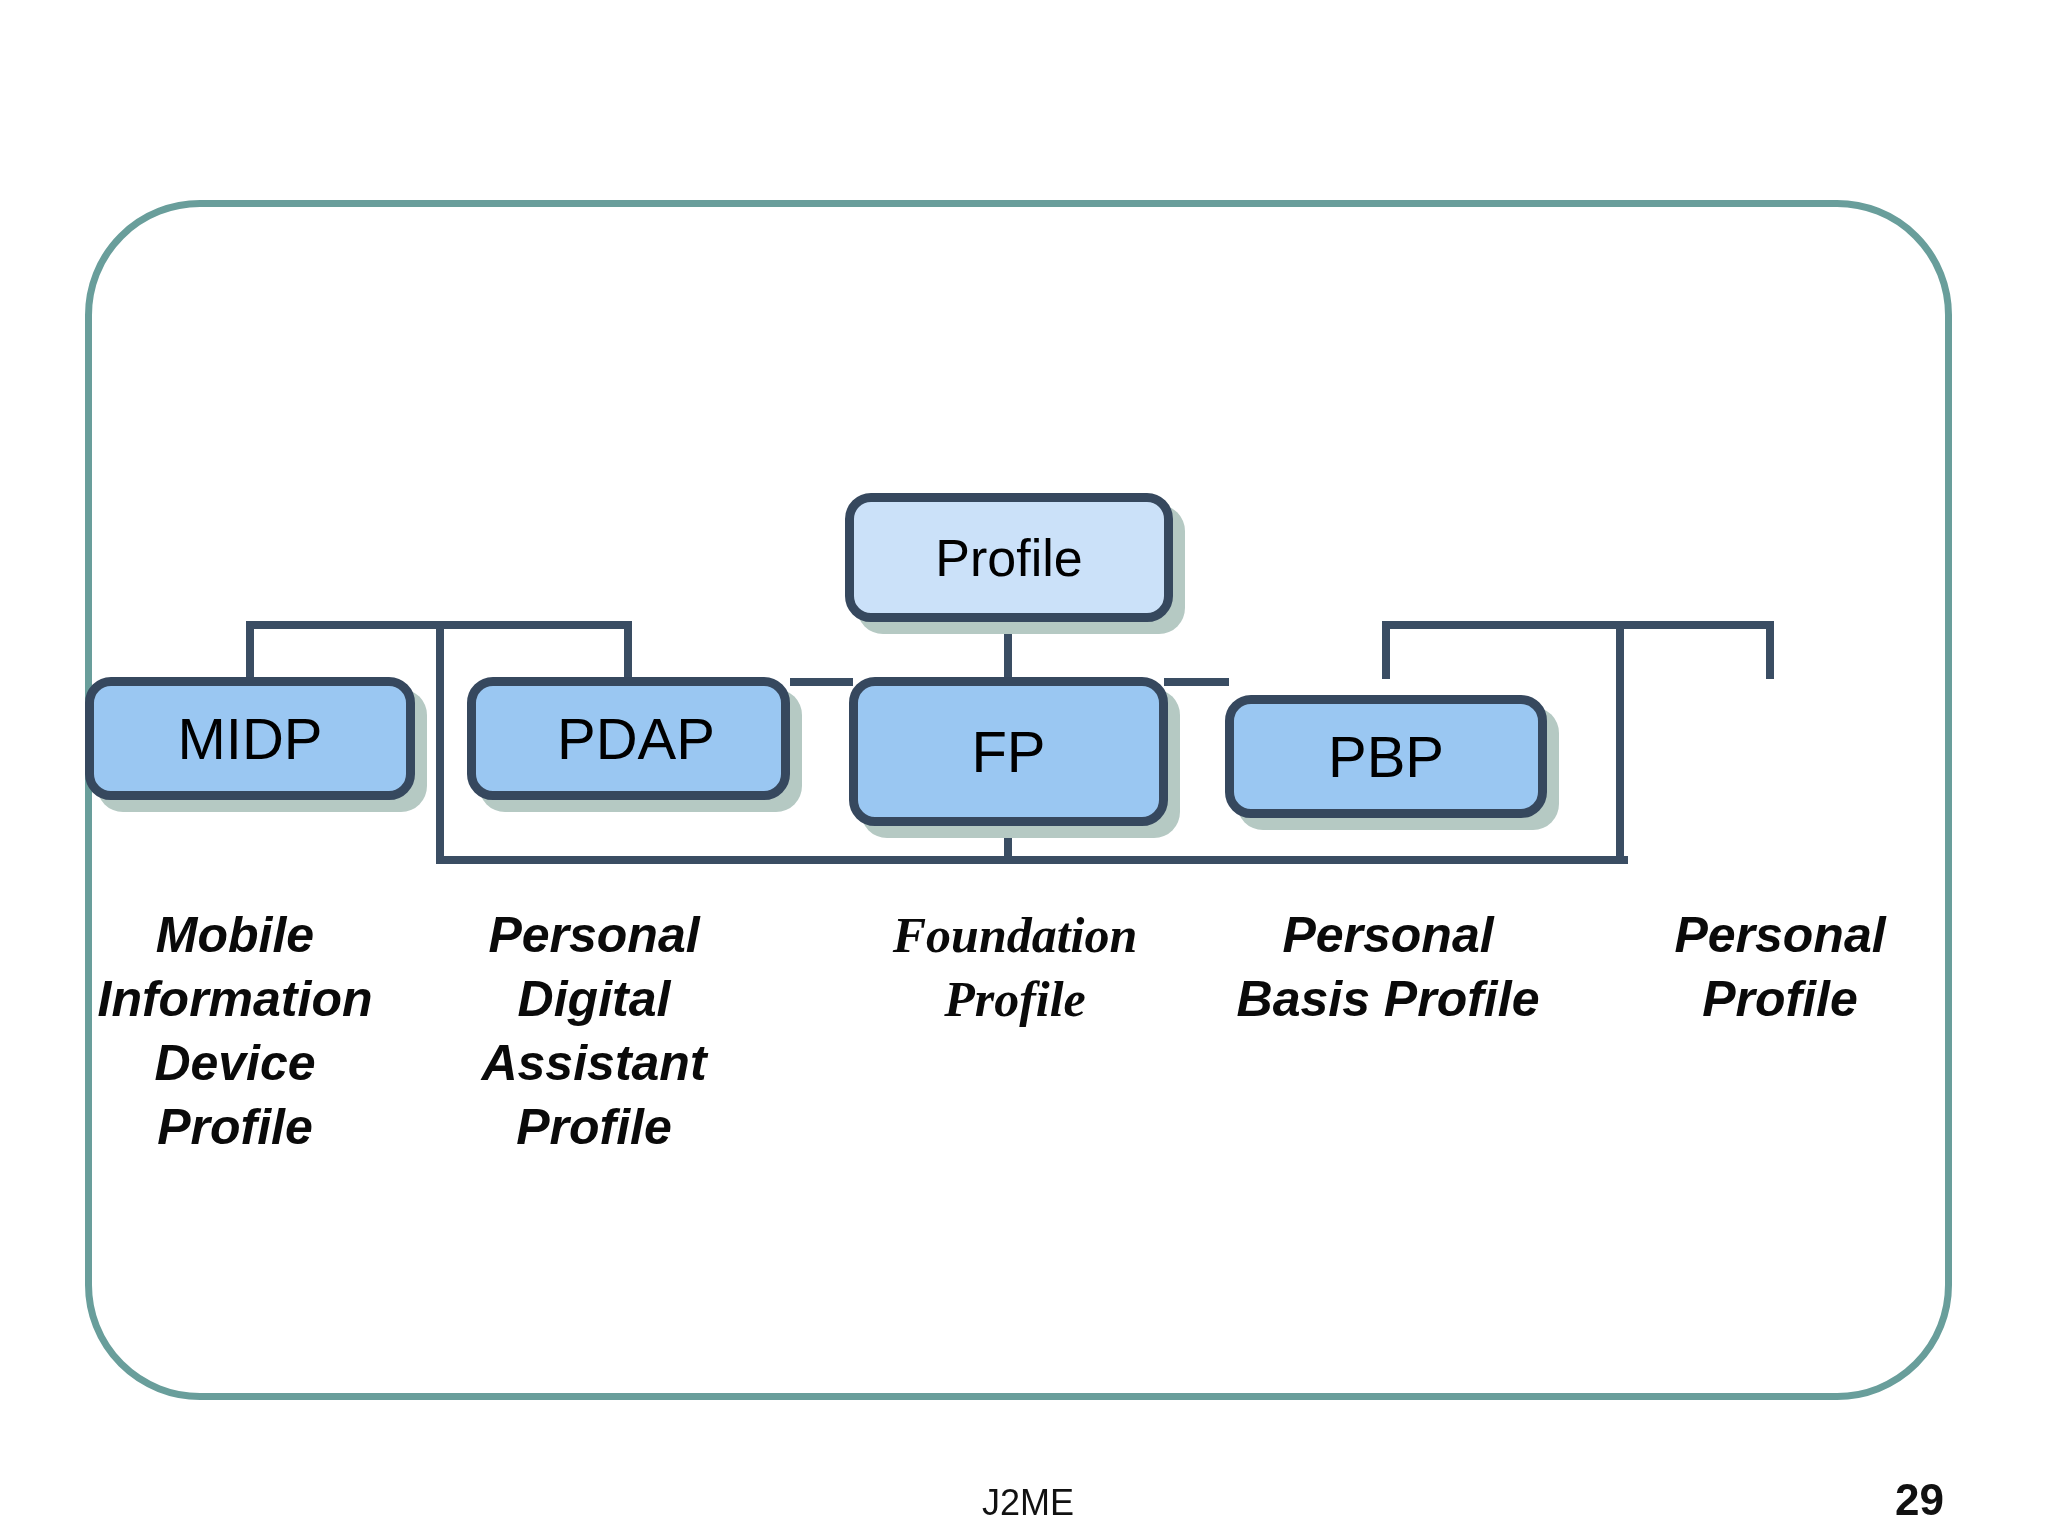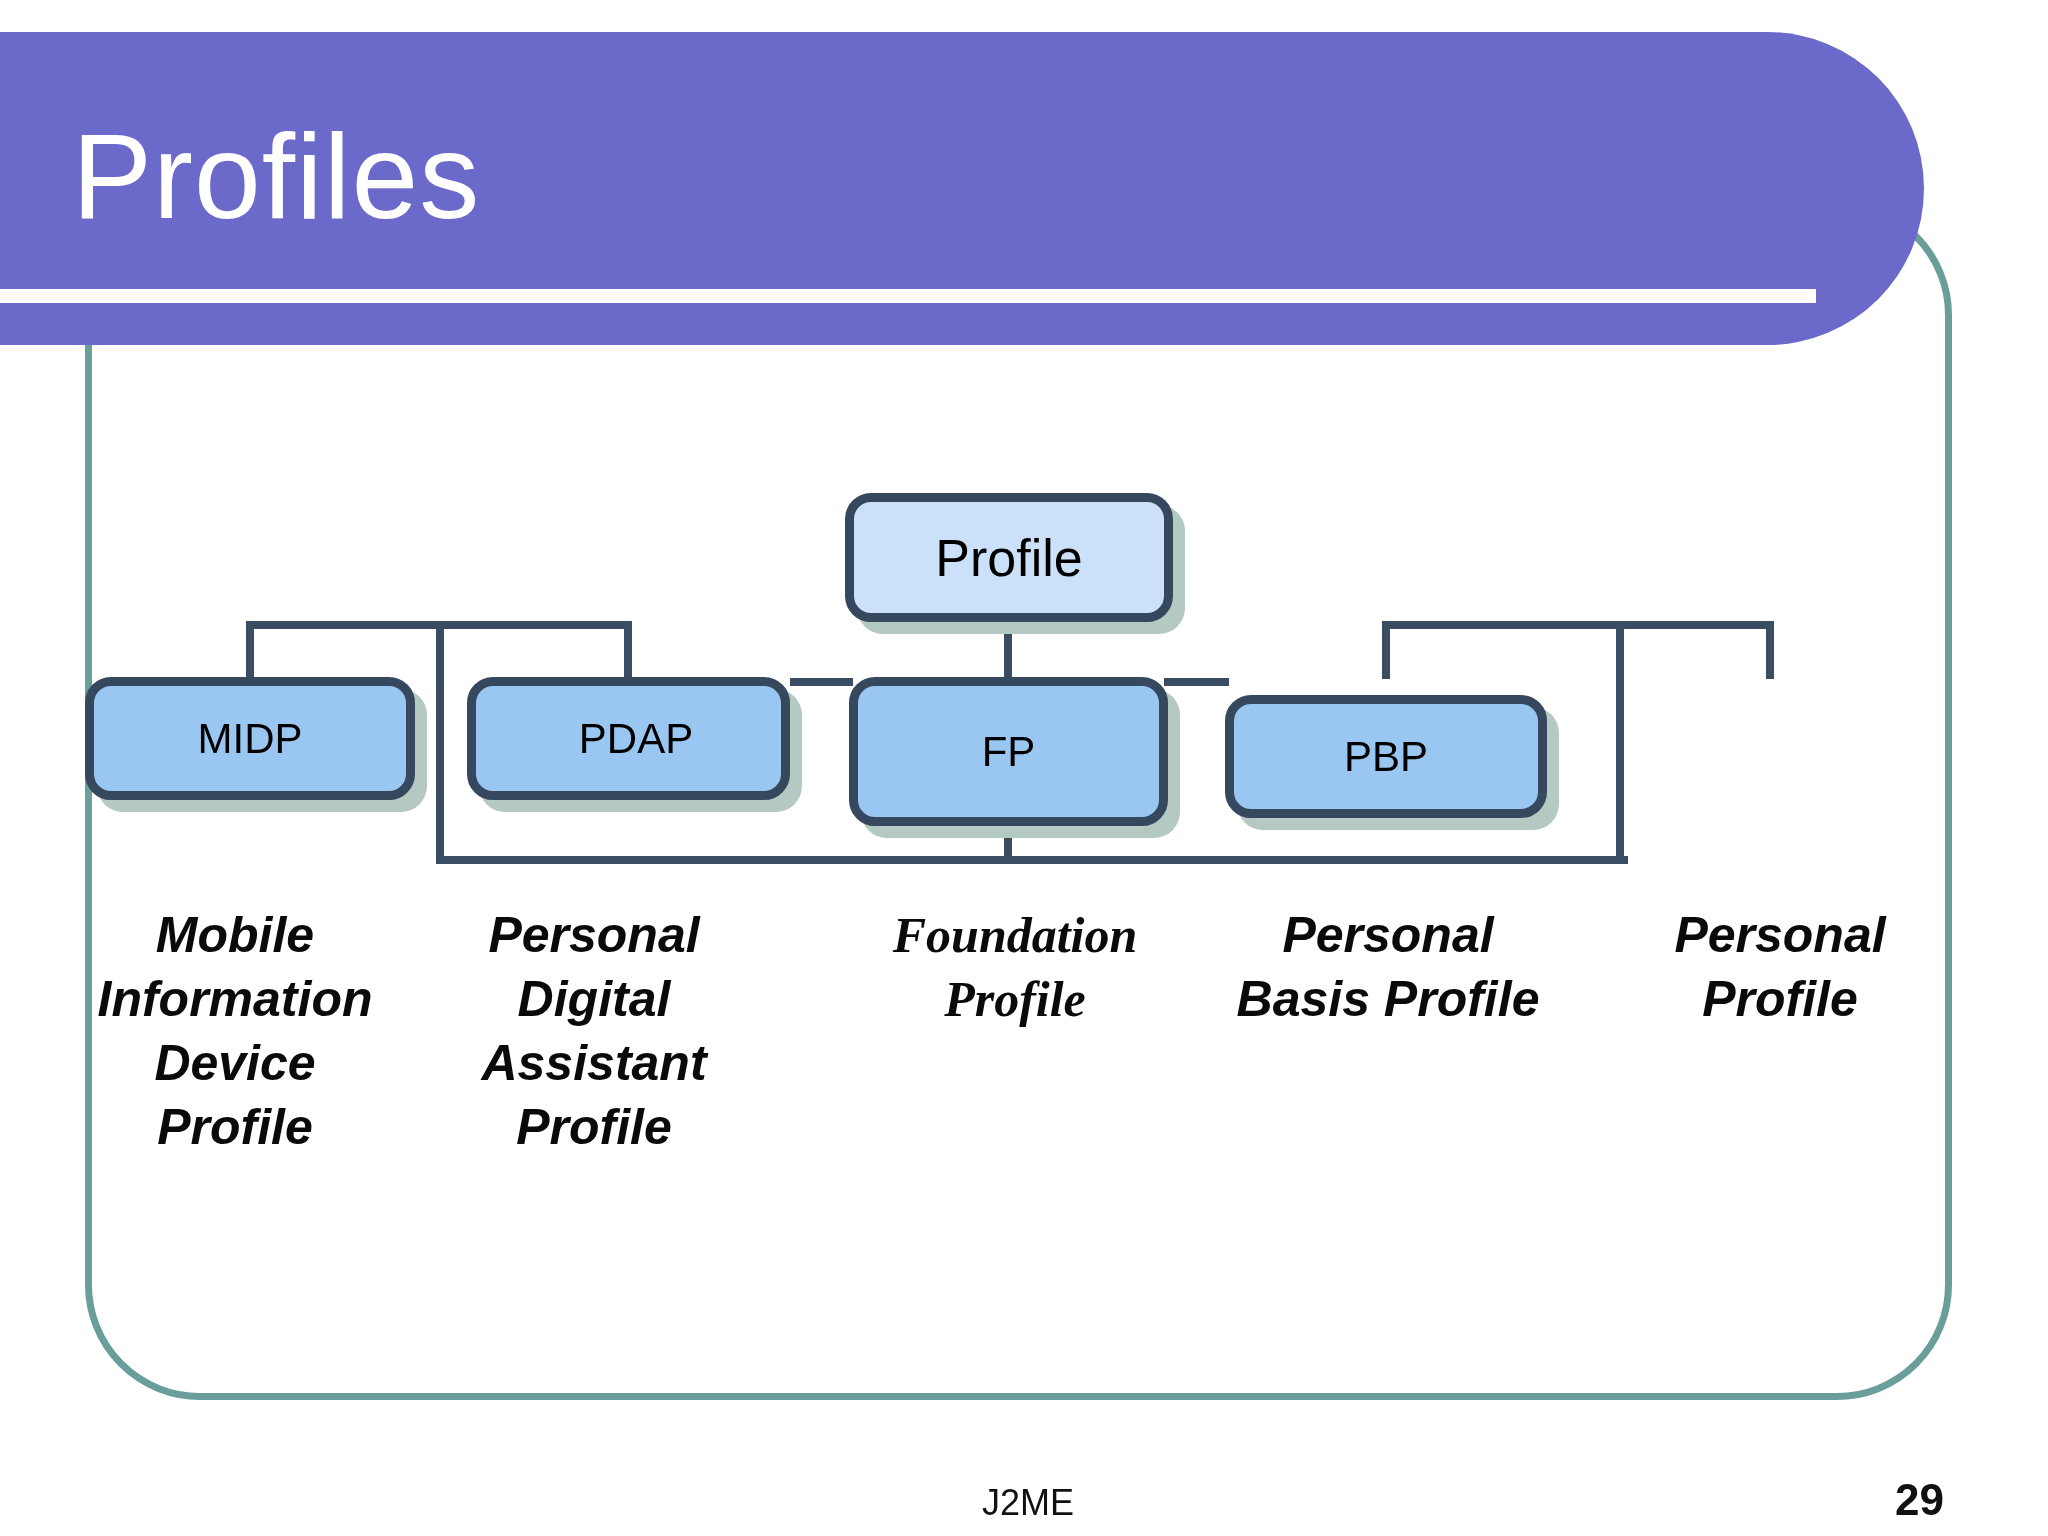--- a/index.html
+++ b/index.html
@@ -40,21 +40,21 @@
   .line{position:absolute;background:var(--connector,#3a4d63);z-index:2;}
   
   .node{
     position:absolute;
     box-sizing:border-box;
     border:9px solid var(--box_border,#36485e);
     border-radius:26px;
     background:var(--box_fill,#9ac7f2);
     box-shadow:12px 12px 0 var(--shadow,#b5c9c3);
     display:flex;align-items:center;justify-content:center;
-    font-size:42px;color:#000000;
+    font-size:58px;color:#000000;
     z-index:4;
   }
   .node.root{
     background:var(--box_fill_light,#cbe1f9);
     font-size:52px;
   }
   
   .desc{
     position:absolute;top:903px;width:360px;
     font-size:50px;line-height:64px;
@@ -130,21 +130,17 @@
 Digital
 Assistant
 Profile</div>
   <div class="desc" style="left:835px;font-family:Liberation Serif, serif;">Foundation
 Profile</div>
   <div class="desc" style="left:1208px;">Personal
 Basis Profile</div>
   <div class="desc" style="left:1600px;">Personal
 Profile</div>
 
-  <div class="title-bar">
-    <div class="title-text">Profiles</div>
-    <div class="title-underline"></div>
-  </div>
 
   <div class="footer-text">J2ME</div>
   <div class="page-number">29</div>
 
 </div>
 
 </body></html>

